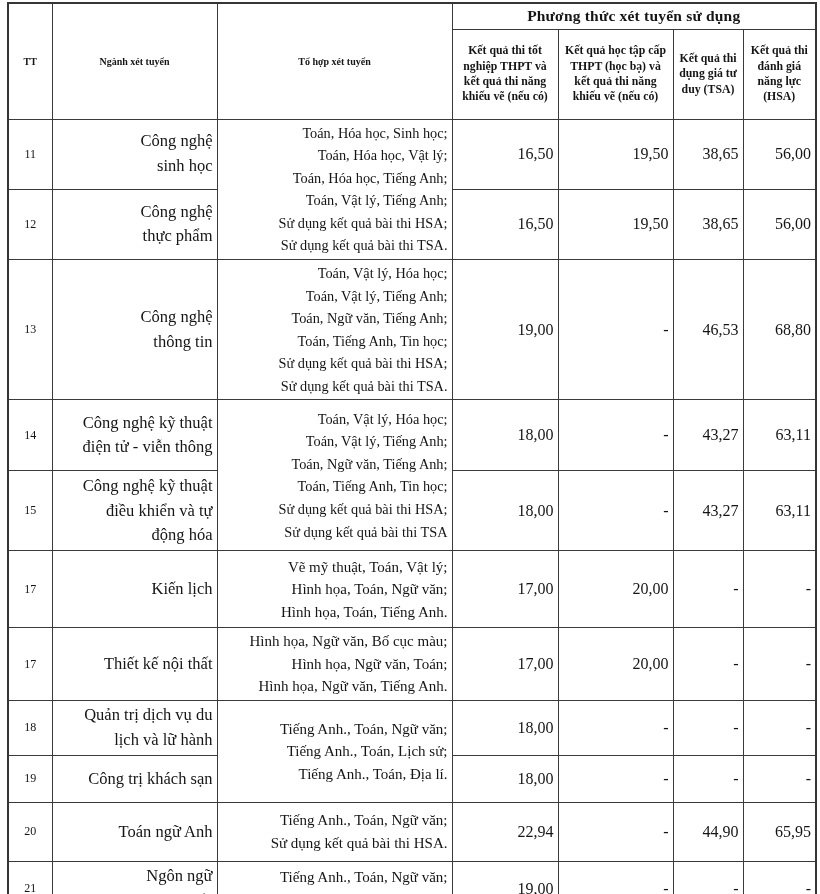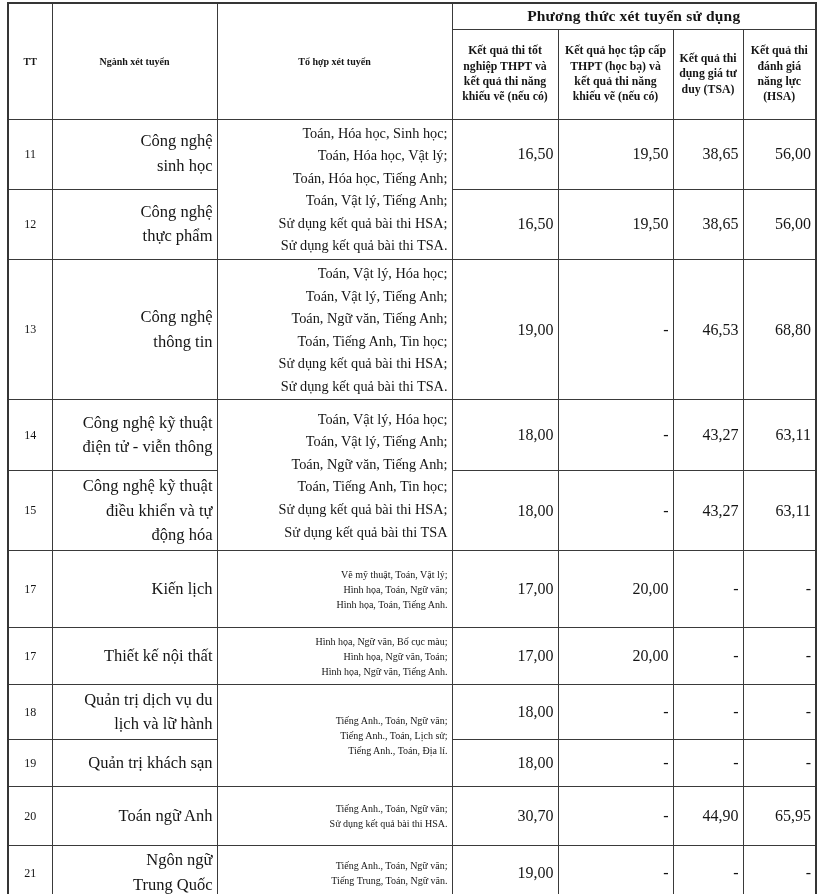--- a/index.html
+++ b/index.html
@@ -50,21 +50,21 @@
     white-space: pre-line;
   }
   .combo-cell {
     text-align: right;
     font-size: 14.3px;
     line-height: 1.58;
     white-space: pre-line;
     padding-left: 10px;
     padding-right: 4px;
   }
-  .combo-sm  { font-size: 10px; line-height: 1.5; }
+  .combo-sm  { font-size: 15px; line-height: 1.5; }
   .score-cell { text-align: right; font-size: 16px; }
 
   
   tr.h-r11 { height: 69px; }
   tr.h-r12 { height: 69px; }
   tr.h-r13 { height: 138px; }
   tr.h-r14 { height: 71px; }
   tr.h-r15 { height: 80px; }
   tr.h-r16 { height: 77px; }
   tr.h-r17 { height: 57px; }
@@ -195,32 +195,32 @@
         <td rowspan="2" class="combo-cell combo-sm">Tiếng Anh., Toán, Ngữ văn;
 Tiếng Anh., Toán, Lịch sử;
 Tiếng Anh., Toán, Địa lí.</td>
         <td class="score-cell">18,00</td>
         <td class="score-cell">-</td>
         <td class="score-cell">-</td>
         <td class="score-cell">-</td>
       </tr>
       <tr class="h-r19">
         <td class="tt-cell">19</td>
-        <td class="major-cell">Quản trị khách sạn</td>
+        <td class="major-cell">Công trị khách sạn</td>
         <td class="score-cell">18,00</td>
         <td class="score-cell">-</td>
         <td class="score-cell">-</td>
         <td class="score-cell">-</td>
       </tr>
       <tr class="h-r20">
         <td class="tt-cell">20</td>
         <td class="major-cell">Toán ngữ Anh</td>
         <td class="combo-cell combo-sm">Tiếng Anh., Toán, Ngữ văn;
 Sử dụng kết quả bài thi HSA.</td>
-        <td class="score-cell">30,70</td>
+        <td class="score-cell">22,94</td>
         <td class="score-cell">-</td>
         <td class="score-cell">44,90</td>
         <td class="score-cell">65,95</td>
       </tr>
       <tr class="h-r21">
         <td class="tt-cell">21</td>
         <td class="major-cell">Ngôn ngữ
 Trung Quốc</td>
         <td class="combo-cell combo-sm">Tiếng Anh., Toán, Ngữ văn;
 Tiếng Trung, Toán, Ngữ văn.</td>

